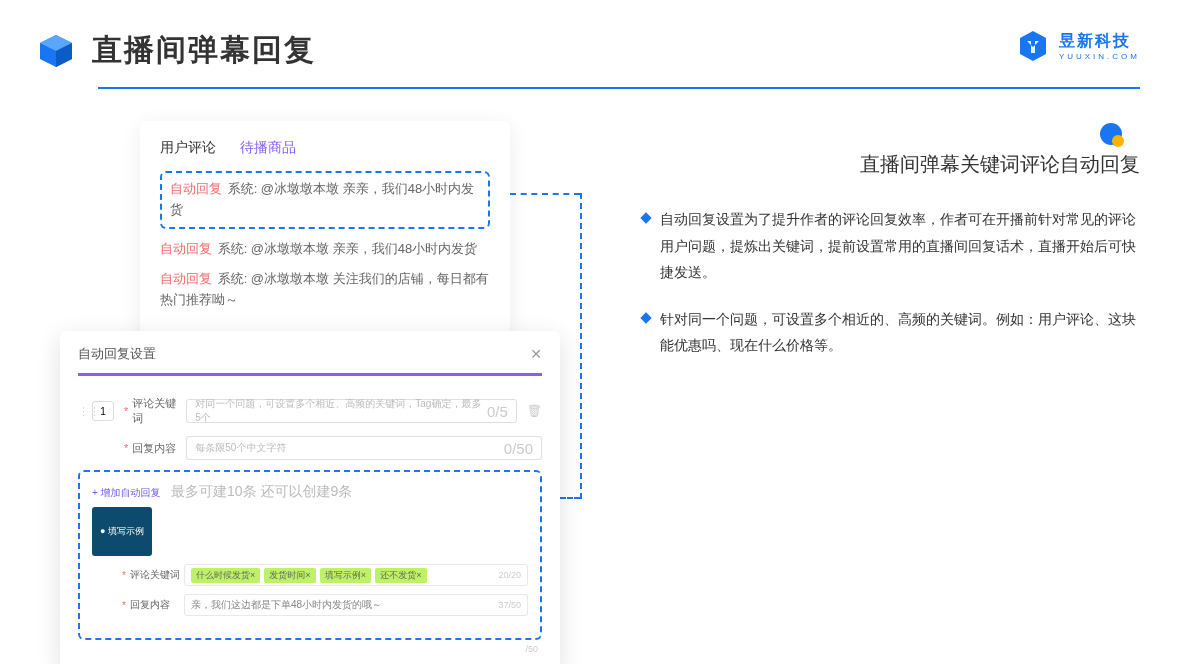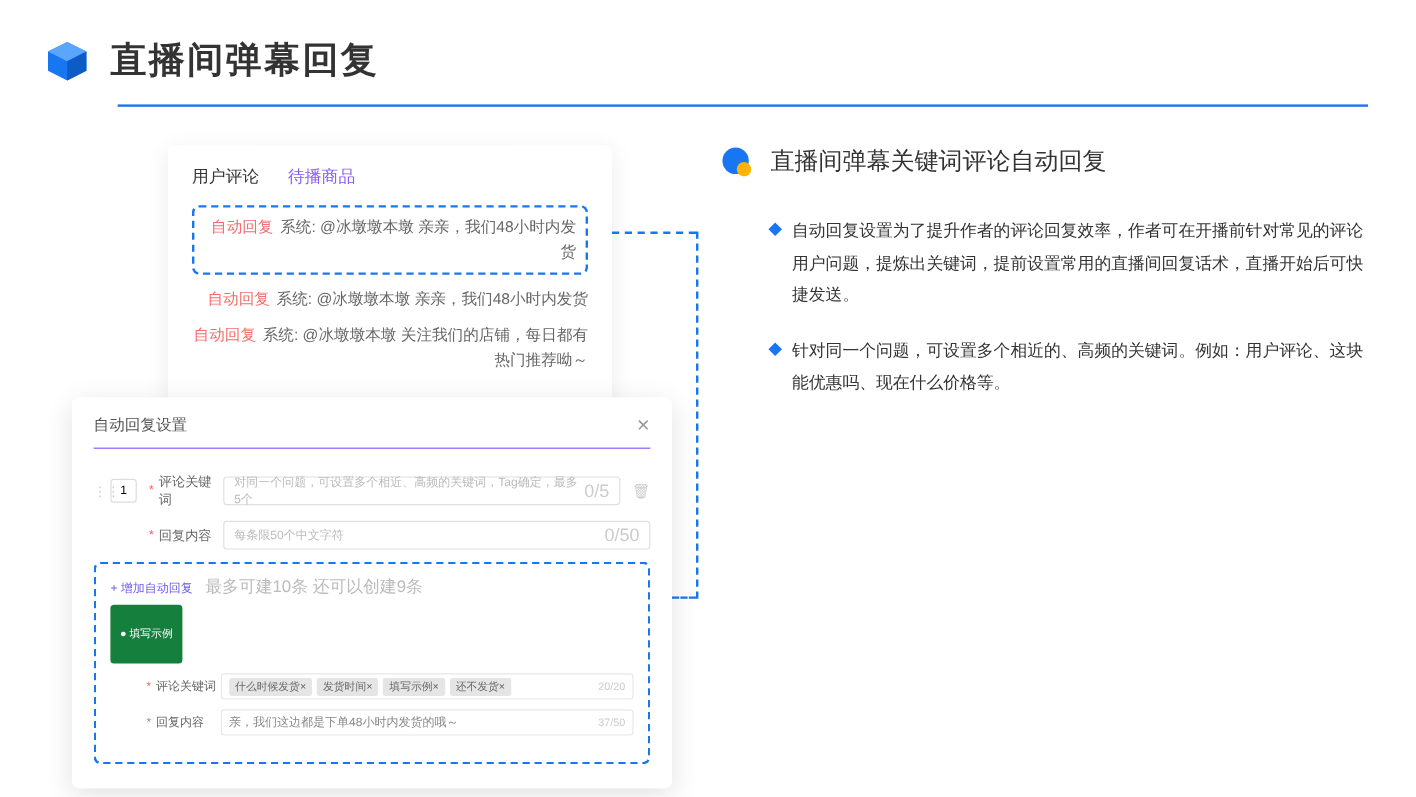--- a/index.html
+++ b/index.html
@@ -9,67 +9,77 @@
 .page-title{font-size:30px;color:#333;font-weight:600;letter-spacing:2px;}
 .brand{position:absolute;right:40px;top:28px;display:flex;align-items:center;}
 .brand-icon{width:36px;height:36px;margin-right:8px;}
 .brand-text{display:flex;flex-direction:column;}
 .brand-main{font-size:16px;font-weight:bold;color:#1976F2;letter-spacing:2px;}
 .brand-sub{font-size:8px;color:#1976F2;letter-spacing:3px;}
 .hr{height:2px;background:#1976F2;margin:0 40px 0 98px;}
 .content{display:flex;padding:32px 40px 0 60px;}
 .left{position:relative;width:520px;}
 .right{flex:1;padding-left:20px;}
-.section-head{display:flex;align-items:flex-start;margin-bottom:28px;}
+.section-head{display:flex;align-items:flex-end;margin-bottom:28px;flex-direction:column;}
 .dot-icon{width:30px;height:30px;margin-right:12px;position:relative;}
 .section-title{font-size:20px;color:#333;font-weight:500;}
 .bullets{list-style:none;padding-left:42px;}
 .bullets li{position:relative;font-size:14px;color:#333;line-height:1.9;margin-bottom:20px;padding-left:18px;}
 .bullets li::before{content:"";position:absolute;left:0;top:8px;width:8px;height:8px;background:#1976F2;transform:rotate(45deg);}
 .panel1{position:absolute;top:0;left:80px;width:370px;background:#fff;border-radius:6px;box-shadow:0 4px 20px rgba(0,0,0,0.08);padding:18px 20px 22px;}
 .tabs{display:flex;font-size:14px;margin-bottom:14px;}
 .tab{margin-right:24px;color:#8b5cf6;}
 .tab.active{color:#333;font-weight:400;}
-.reply-line{font-size:13px;color:#666;line-height:1.6;margin-bottom:10px;text-align:right;}
+.reply-line{font-size:13px;color:#666;line-height:1.6;margin-bottom:10px;}
 .reply-tag{color:#F56C6C;margin-right:2px;}
 .highlight-box{border:2px dashed #1976F2;border-radius:6px;padding:6px 8px;margin-bottom:10px;}
 .panel2{position:absolute;top:210px;left:0;width:500px;background:#fff;border-radius:6px;box-shadow:0 6px 24px rgba(0,0,0,0.12);padding:14px 18px 20px;}
-.panel2-head{display:flex;justify-content:space-between;align-items:center;font-size:13px;color:#555;margin-bottom:20px;border-bottom:1px solid #8b5cf6;padding-bottom:10px;}
+.panel2-head{display:flex;justify-content:space-between;align-items:center;font-size:13px;color:#555;margin-bottom:20px;border-bottom:3px solid #8b5cf6;padding-bottom:10px;}
 .close-x{color:#999;font-size:14px;cursor:pointer;}
 .form-row{display:flex;align-items:center;font-size:11px;margin-bottom:10px;}
 .drag{color:#ccc;width:10px;text-align:center;}
 .num-box{width:22px;height:20px;border:1px solid #ddd;border-radius:3px;font-size:10px;display:flex;align-items:center;justify-content:center;margin:0 10px 0 4px;}
 .req{color:#F56C6C;margin-right:4px;}
 .label{color:#666;width:54px;}
 .input{flex:1;height:24px;border:1px solid #e0e0e0;border-radius:3px;padding:0 8px;font-size:10px;color:#bbb;display:flex;align-items:center;justify-content:space-between;}
 .input .count{color:#ccc;font-size:15px;}
 .trash{color:#ccc;margin-left:10px;font-size:12px;}
 .indent{margin-left:46px;}
 .example-box{border:2px dashed #1976F2;border-radius:6px;padding:10px 12px 14px;margin-top:8px;}
 .add-link{color:#6B5CE7;font-size:10px;}
 .add-after{color:#bbb;font-size:14px;margin-left:6px;}
-.badge{display:inline-block;background:#15803d;color:#fff;font-size:9px;padding:18px 8px;border-radius:3px;margin-bottom:8px;}
+.badge{display:inline-block;background:#0c4a6e;color:#fff;font-size:9px;padding:18px 8px;border-radius:3px;margin-bottom:8px;}
 .chip-row{display:flex;align-items:center;font-size:10px;margin-bottom:8px;}
 .chips{flex:1;height:22px;border:1px solid #e8e8e8;border-radius:3px;display:flex;align-items:center;padding:0 6px;gap:4px;}
-.chip{background:#e5e5e5;border-radius:2px;padding:1px 5px;font-size:9px;color:#666;}
+.chip{background:#bef264;border-radius:2px;padding:1px 5px;font-size:9px;color:#666;font-family:Liberation Mono, monospace;}
 .chip-row .count{color:#ccc;font-size:9px;margin-left:auto;}
 .connector-h{position:absolute;top:72px;left:450px;width:70px;height:2px;border-top:2px dashed #1976F2;}
 .connector-v{position:absolute;top:72px;left:520px;width:2px;height:306px;border-left:2px dashed #1976F2;}
 .connector-h2{position:absolute;top:376px;left:500px;width:20px;height:2px;border-top:2px dashed #1976F2;}
 </style>
 </head>
 <body>
 
 <div class="header">
   <svg class="header-cube" viewBox="0 0 40 40">
       <polygon points="20,4 36,12 36,28 20,36 4,28 4,12" fill="#1976F2"></polygon>
       <polygon points="20,4 36,12 20,20 4,12" fill="#5AA6FA"></polygon>
       <polygon points="20,20 36,12 36,28 20,36" fill="#0D5BC7"></polygon>
     </svg>
   <h1 class="page-title">直播间弹幕回复</h1>
+  <div class="brand">
+    <svg class="brand-icon" viewBox="0 0 36 36">
+        <path d="M18 3 L31 10 L31 26 L18 33 L5 26 L5 10 Z" fill="#1976F2"></path>
+        <path d="M12 13 L18 19 L24 13 L20 13 L20 25 L16 25 L16 13 Z" fill="#fff" opacity="0.9"></path>
+      </svg>
+    <div class="brand-text">
+      <span class="brand-main">昱新科技</span>
+      <span class="brand-sub">YUUXIN.COM</span>
+    </div>
+  </div>
 </div>
 <div class="hr"></div>
 
 <div class="content">
   <div class="left">
     <div class="panel1">
       <div class="tabs">
         <span class="tab active">用户评论</span>
         <span class="tab">待播商品</span>
       </div>
@@ -137,20 +147,21 @@
         </div>
         <div class="chip-row">
           <span class="req" style="margin-left:30px;">*</span>
           <span class="label">回复内容</span>
           <div class="chips">
             <span style="color:#888;">亲，我们这边都是下单48小时内发货的哦～</span>
             <span class="count">37/50</span>
           </div>
         </div>
       </div>
+      <div style="text-align:right;font-size:9px;color:#ccc;margin-top:4px;padding-right:4px;">/50</div>
     </div>
   </div>
 
   <div class="right">
     <div class="section-head">
       <div class="dot-icon">
         <svg viewBox="0 0 30 30">
             <circle cx="13" cy="13" r="11" fill="#1976F2"></circle>
             <circle cx="20" cy="20" r="6" fill="#FFB300"></circle>
           </svg>

